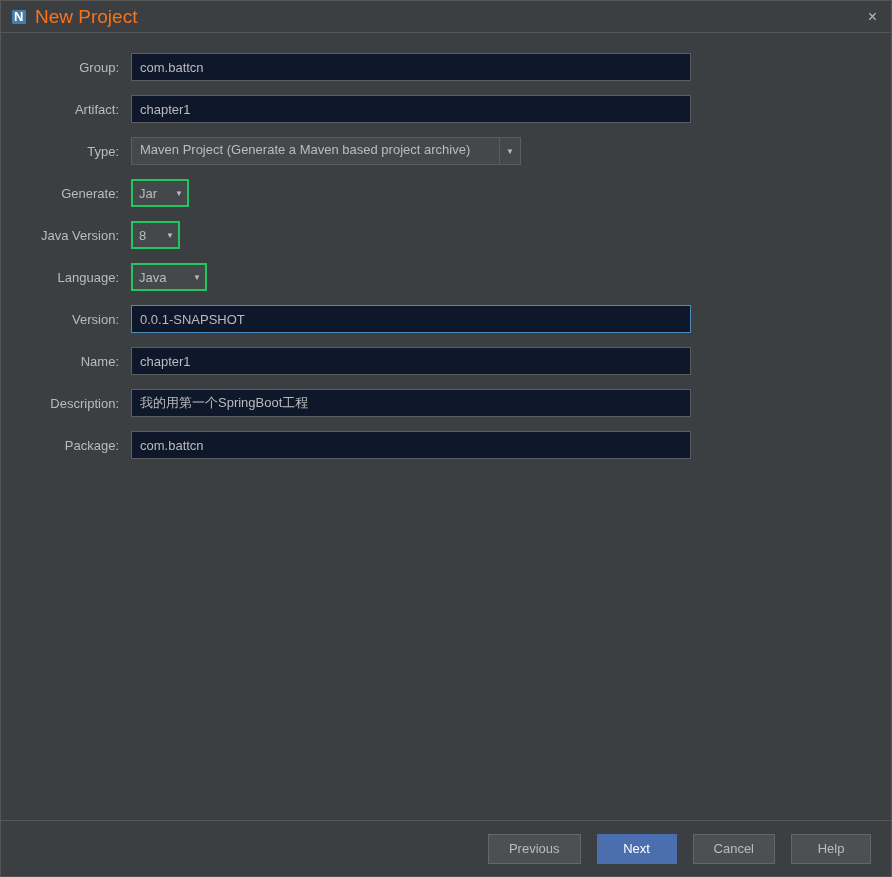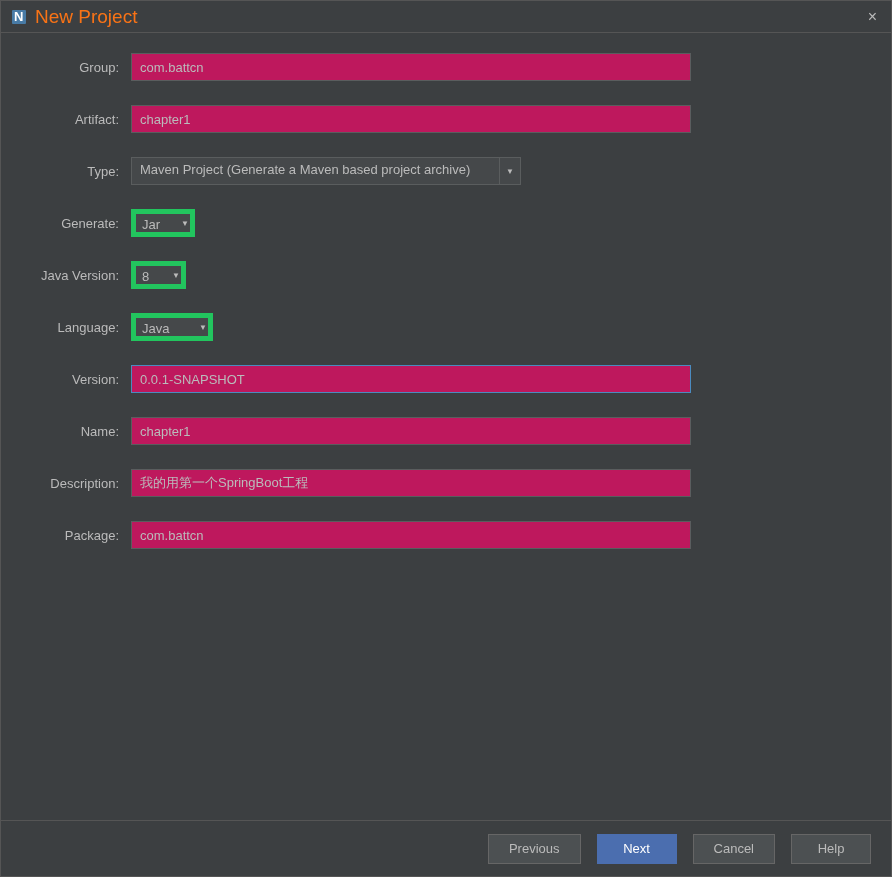--- a/index.html
+++ b/index.html
@@ -75,49 +75,49 @@
 
     .content {
       flex: 1;
       padding: 20px 30px;
       overflow-y: auto;
     }
 
     .form-row {
       display: flex;
       align-items: center;
-      margin-bottom: 24px;
+      margin-bottom: 14px;
     }
 
     .form-label {
       color: #bbbbbb;
       width: 100px;
       flex-shrink: 0;
       text-align: right;
       padding-right: 12px;
     }
 
     .form-input {
-      background: #be185d;
+      background: #0f172a;
       border: 1px solid #5a5d5e;
       color: #bbbbbb;
       padding: 4px 8px;
       height: 28px;
       outline: none;
       flex: 1;
       max-width: 560px;
     }
 
     .form-input-version {
       border-color: #4b8bbf;
     }
 
     .form-select {
       background: #45484a;
-      border: 5px solid #22c55e;
+      border: 2px solid #22c55e;
       color: #bbbbbb;
       padding: 3px 6px;
       height: 28px;
       outline: none;
       cursor: pointer;
       appearance: none;
       -webkit-appearance: none;
       padding-right: 24px;
       position: relative;
     }

